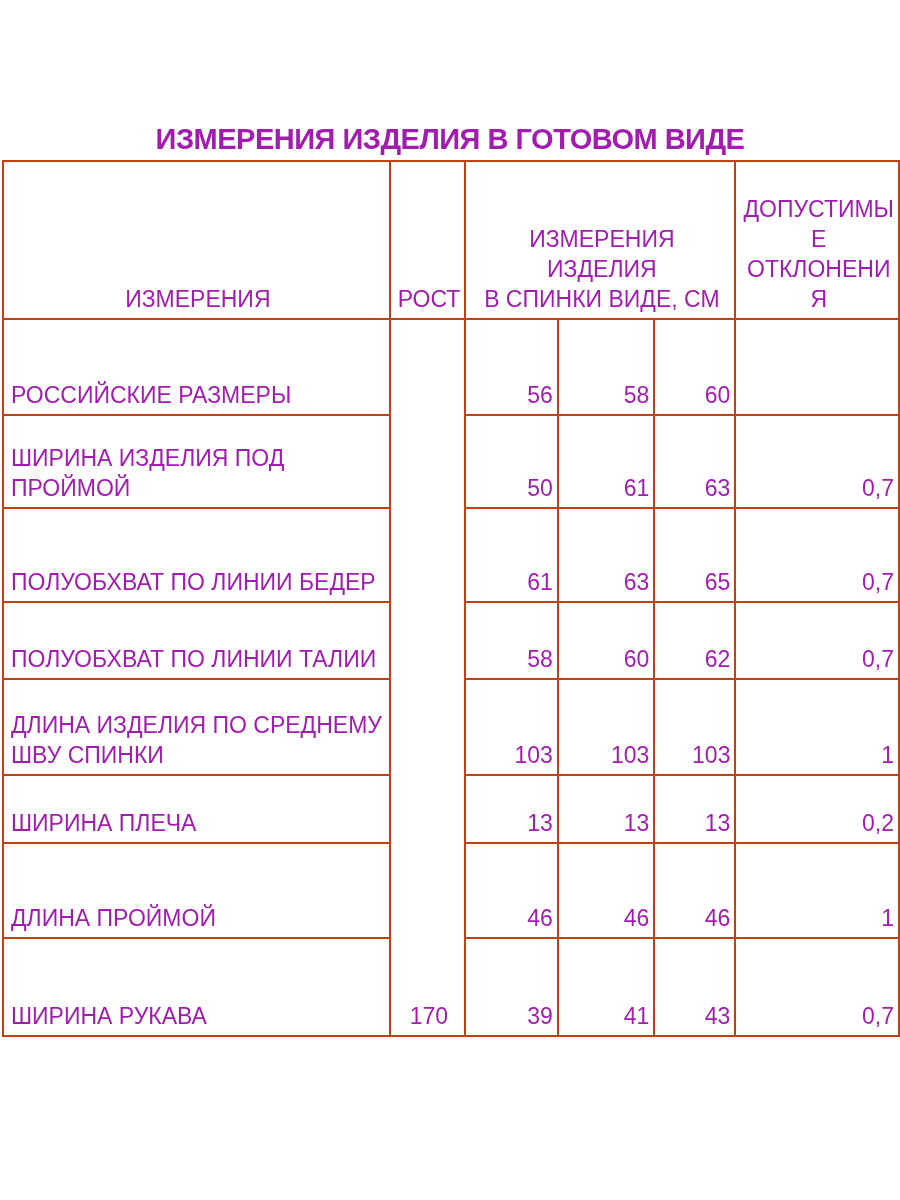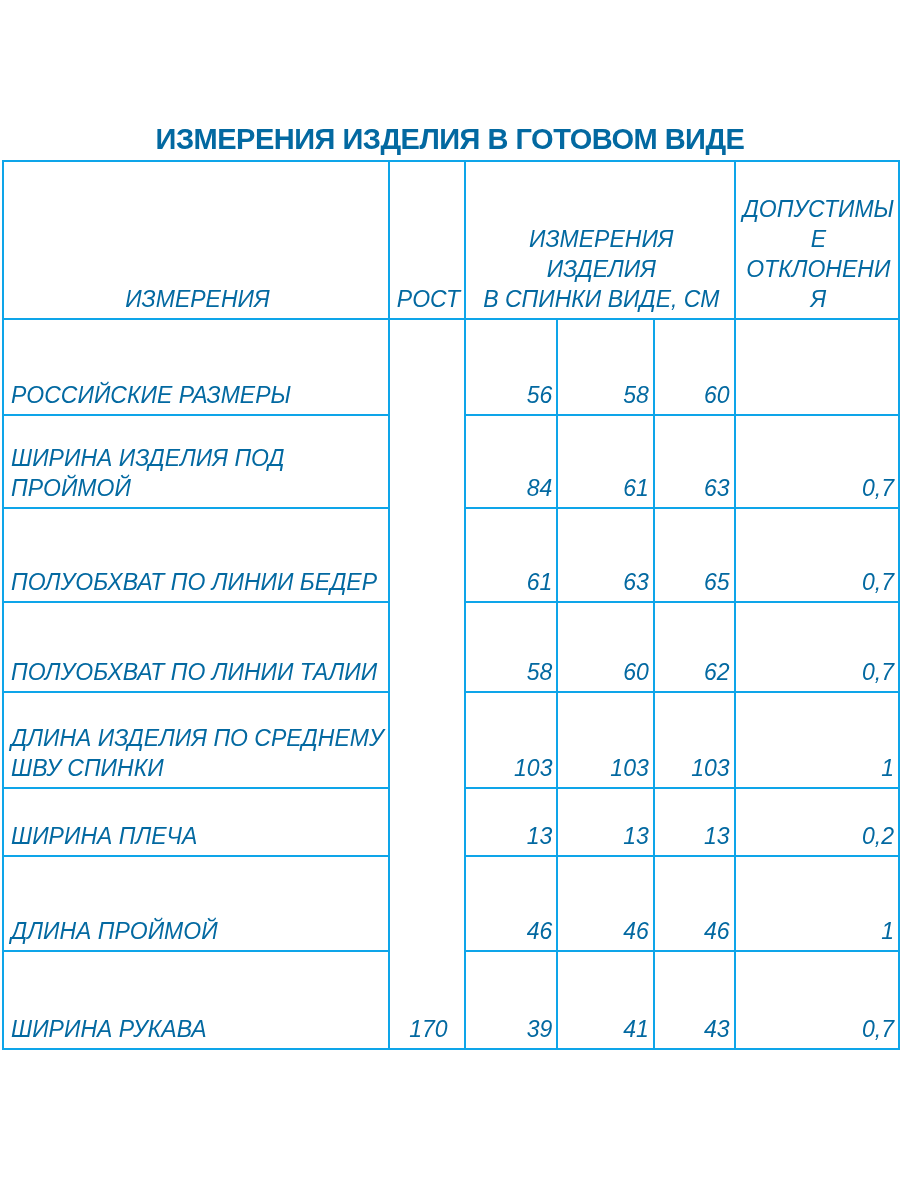--- a/index.html
+++ b/index.html
@@ -3,21 +3,21 @@
 <meta charset="utf-8">
 <style>
   html, body {
     margin: 0; padding: 0;
     background: #ffffff;
   }
   .page {
     position: relative;
     width: 900px; height: 1200px;
     background: #ffffff;
-    color: #0369a1;
+    color: #a21caf;
     font-family: "Liberation Sans", "DejaVu Sans", sans-serif;
     overflow: hidden;
   }
   .title {
     position: absolute;
     top: 120px; left: 0;
     width: 900px;
     margin: 0;
     text-align: center;
     font-size: 29px;
@@ -27,26 +27,25 @@
     white-space: nowrap;
   }
   table.size-table {
     position: absolute;
     left: 2px; top: 160px;
     border-collapse: collapse;
     table-layout: fixed;
     background: #ffffff;
   }
   table.size-table td {
-    border: 2px solid #0ea5e9;
+    border: 2px solid #c2410c;
     vertical-align: bottom;
     font-size: 23px;
     line-height: 30px;
     padding: 0 4px 4px 7px;
-    font-style: italic;
   }
   td.th {
     text-align: center;
     white-space: pre-line;
     padding: 0 1px 4px 1px;
   }
   td.lbl {
     text-align: left;
     white-space: pre-line;
     padding-left: 7px;
@@ -93,35 +92,35 @@
       <td class="rost" rowspan="8">170</td>
       <td class="num">56</td>
       <td class="num">58</td>
       <td class="num">60</td>
       <td class="tol"></td>
     </tr>
 
     <tr style="height:93px">
       <td class="lbl">ШИРИНА ИЗДЕЛИЯ ПОД
 ПРОЙМОЙ</td>
-      <td class="num">84</td>
+      <td class="num">50</td>
       <td class="num">61</td>
       <td class="num">63</td>
       <td class="tol">0,7</td>
     </tr>
 
     <tr style="height:94px">
       <td class="lbl">ПОЛУОБХВАТ ПО ЛИНИИ БЕДЕР</td>
       <td class="num">61</td>
       <td class="num">63</td>
       <td class="num">65</td>
       <td class="tol">0,7</td>
     </tr>
 
-    <tr style="height:90px">
+    <tr style="height:77px">
       <td class="lbl">ПОЛУОБХВАТ ПО ЛИНИИ ТАЛИИ</td>
       <td class="num">58</td>
       <td class="num">60</td>
       <td class="num">62</td>
       <td class="tol">0,7</td>
     </tr>
 
     <tr style="height:96px">
       <td class="lbl">ДЛИНА ИЗДЕЛИЯ ПО СРЕДНЕМУ
 ШВУ СПИНКИ</td>

